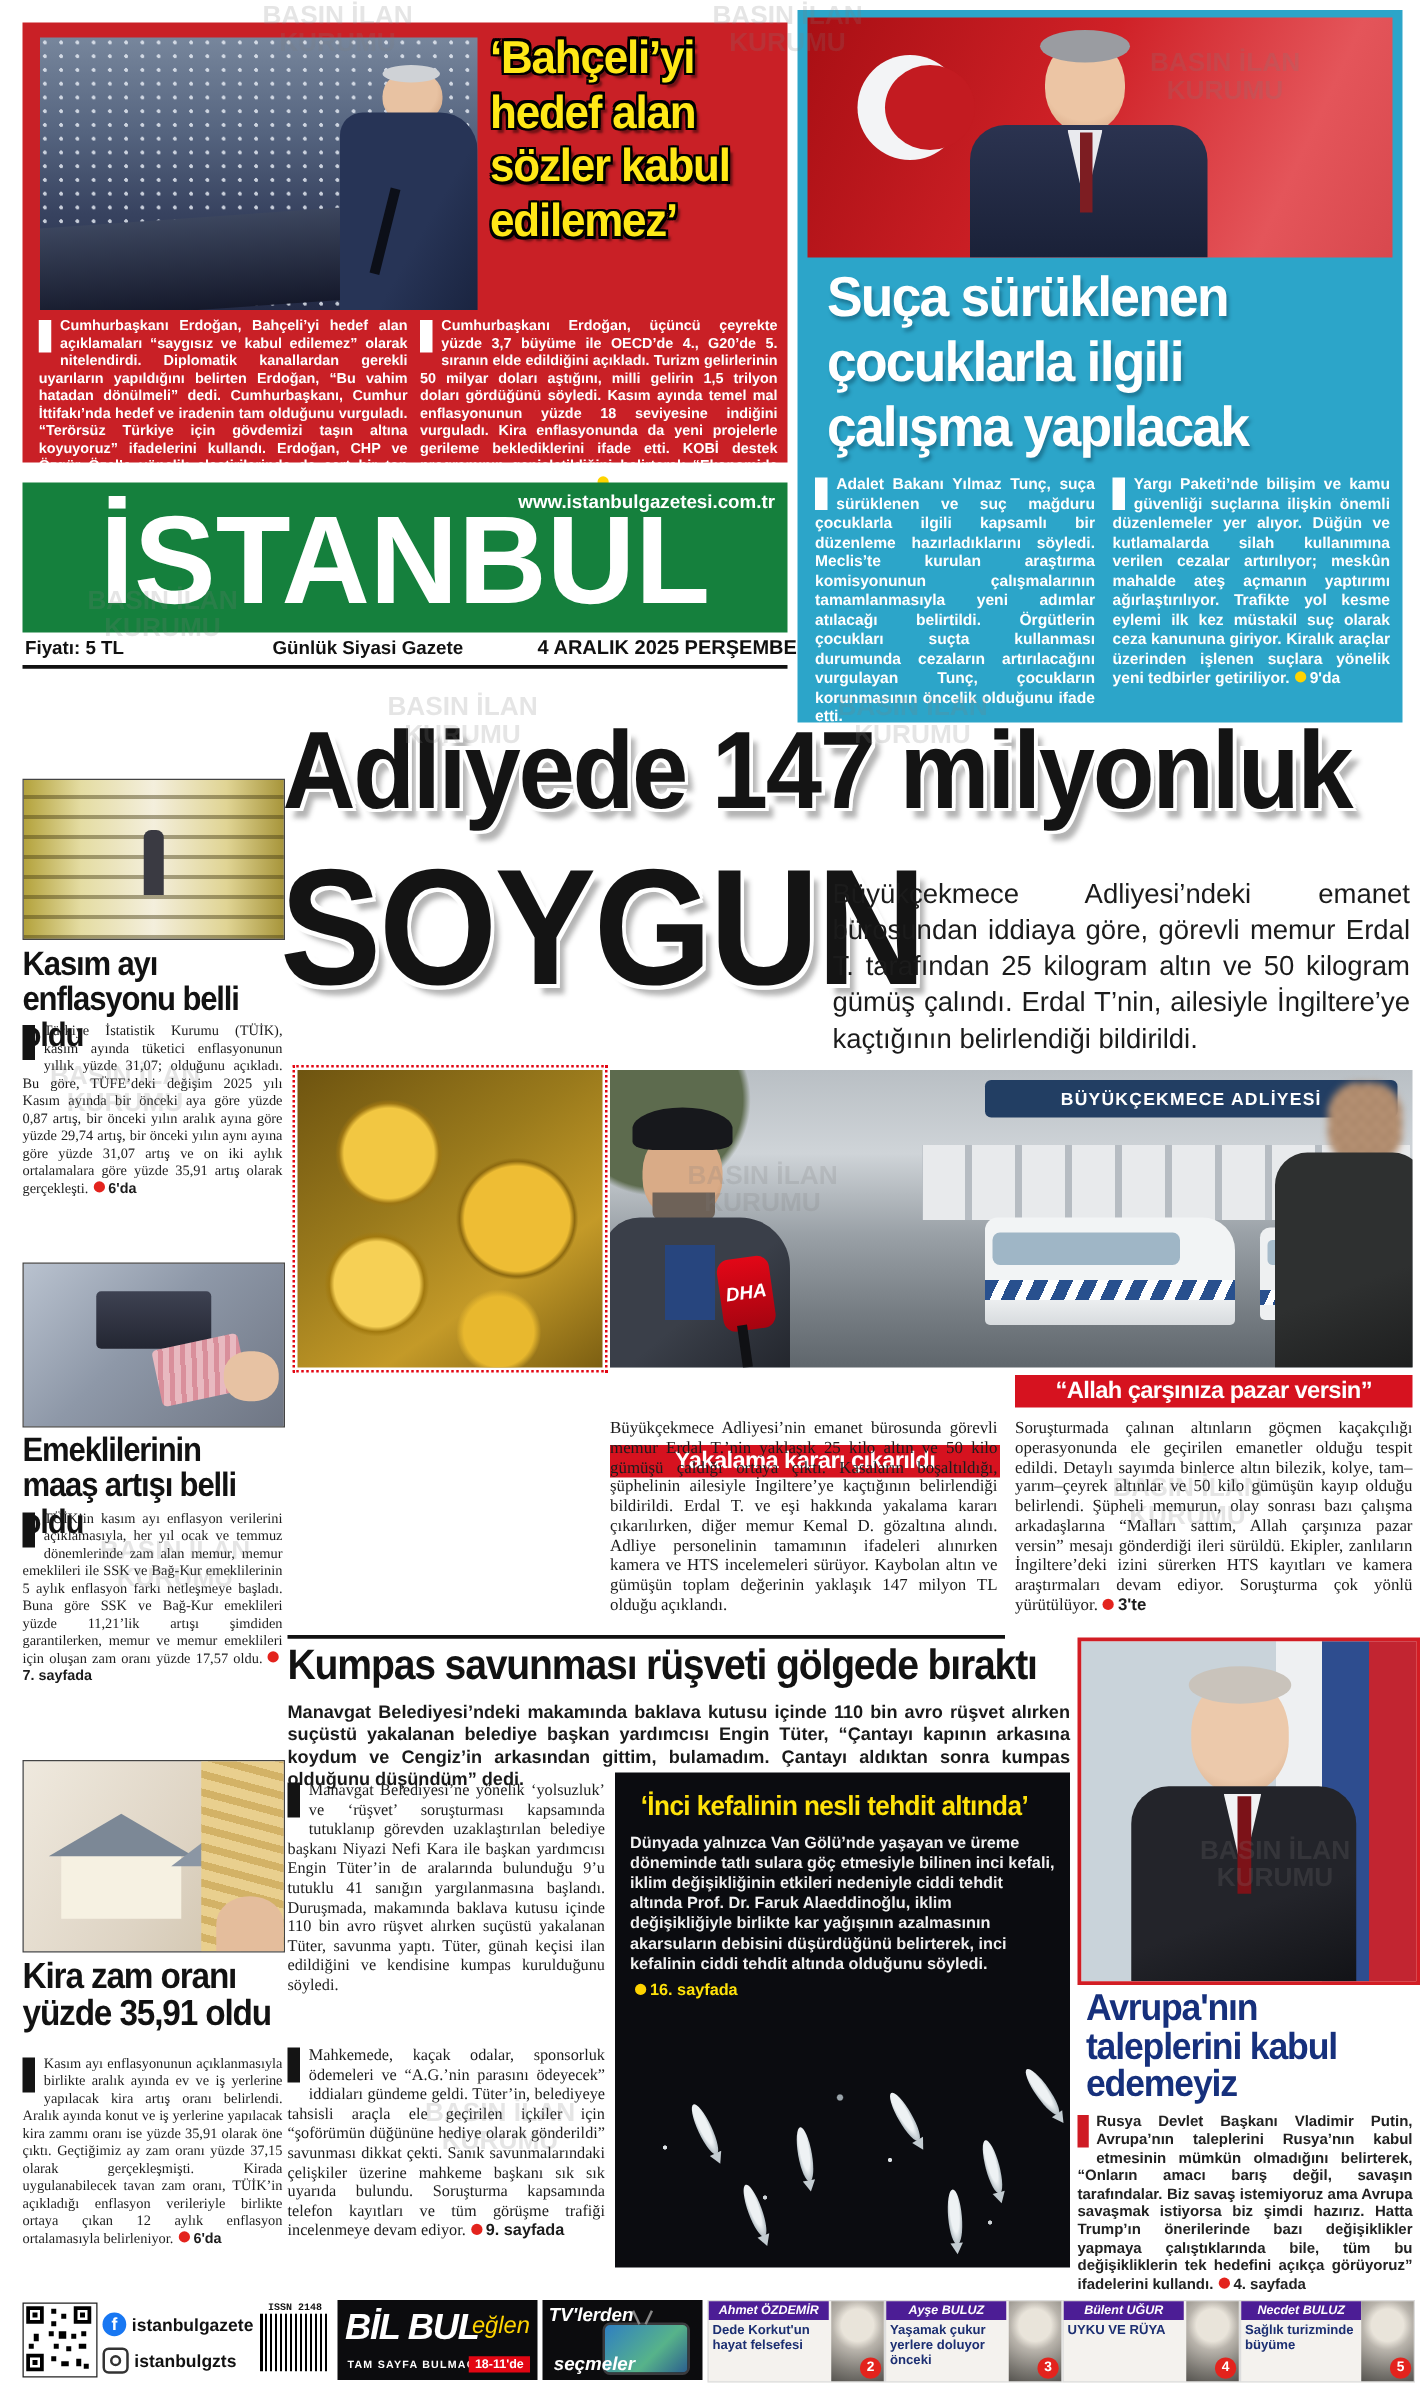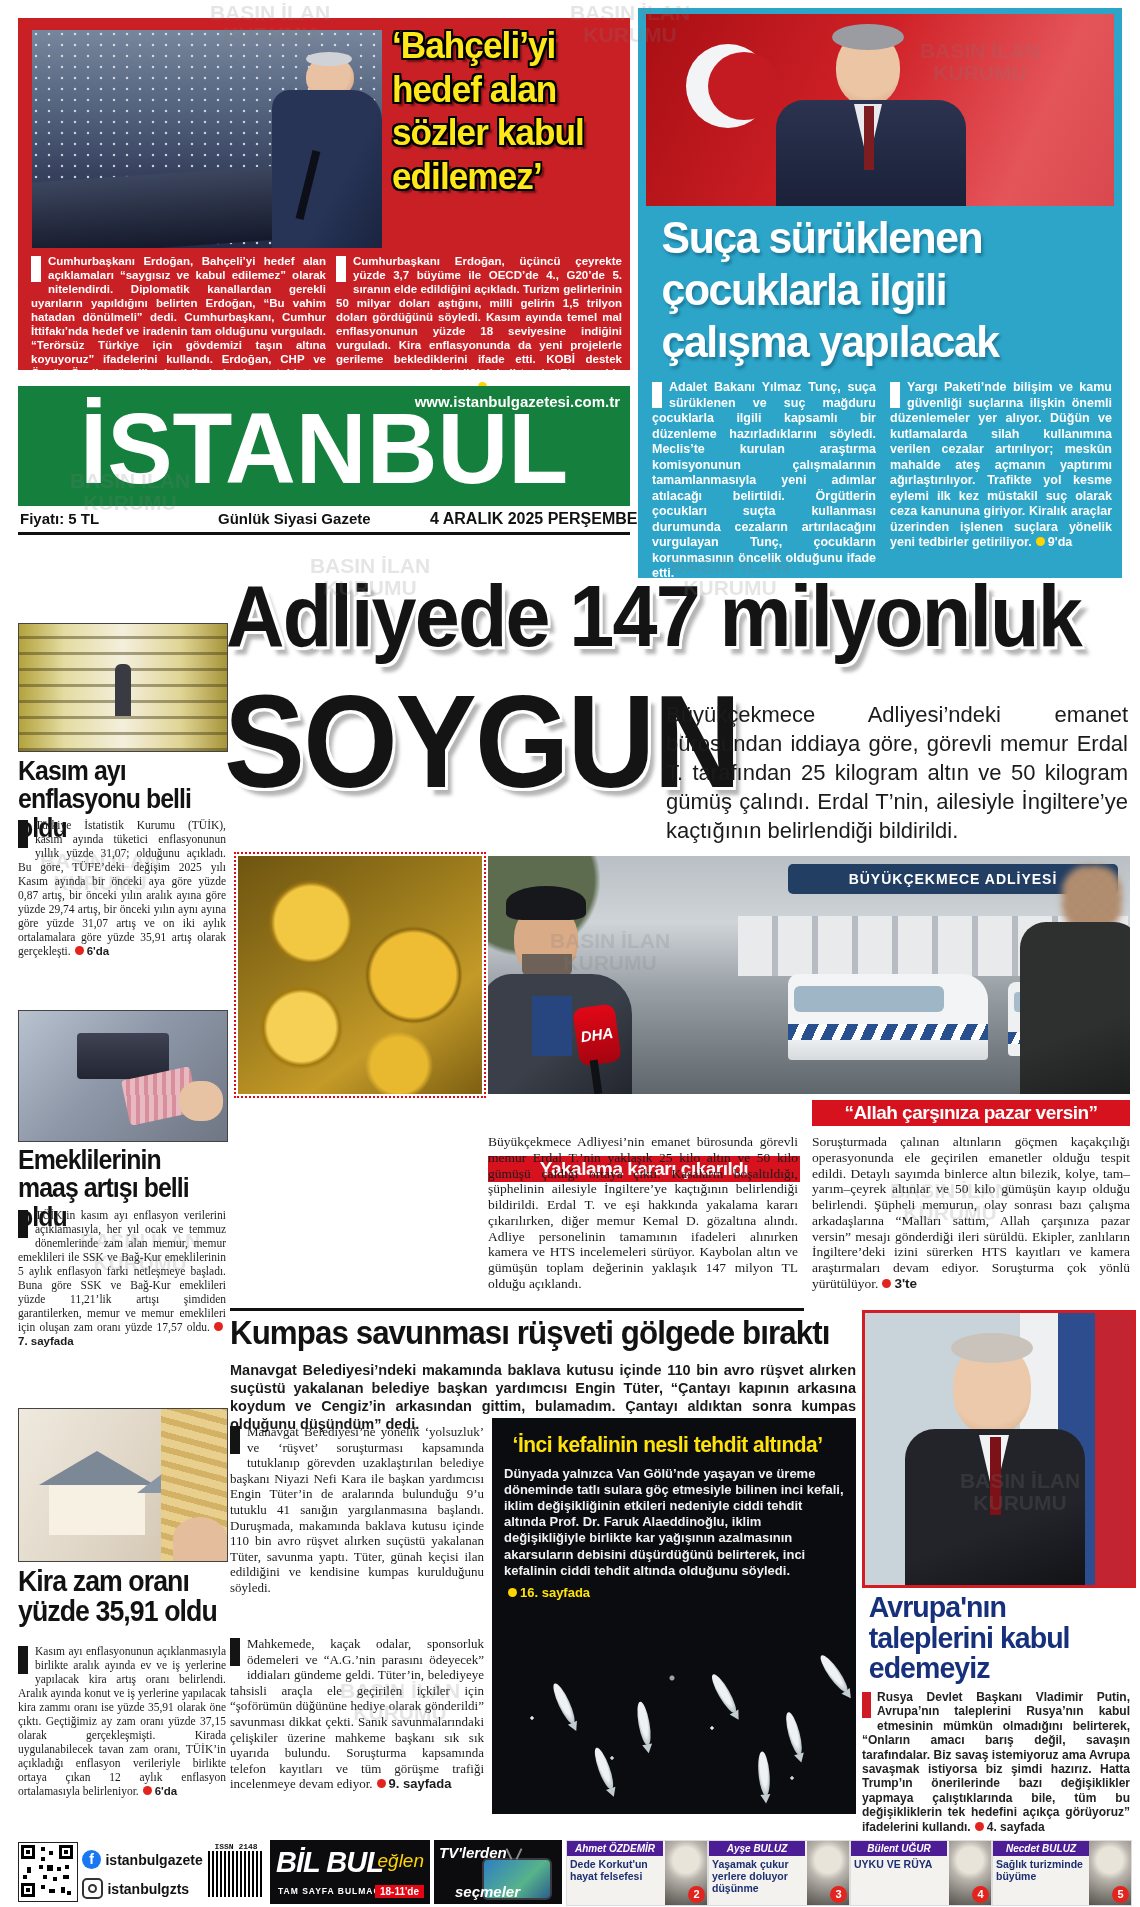--- a/index.html
+++ b/index.html
@@ -258,32 +258,32 @@
     <span style="position:absolute;left:6px;top:6px;font-size:29px;font-weight:900;font-style:italic;color:#fff;letter-spacing:-1px;">BİL BUL</span>
     <span style="position:absolute;right:6px;top:10px;font-size:19px;font-weight:normal;font-style:italic;color:#ffd400;">eğlen</span>
     <span style="position:absolute;left:8px;bottom:8px;font-size:8.5px;font-weight:bold;color:#fff;letter-spacing:1px;">TAM SAYFA BULMACA</span>
     <span style="position:absolute;right:6px;bottom:6px;font-size:10px;font-weight:bold;color:#fff;background:#e30613;padding:1px 5px;">18-11'de</span>
   </div>
   <div class="abs" style="left:434px;top:1840px;width:128px;height:64px;background:#0c0c0e;">
     <div style="position:absolute;left:48px;top:18px;width:66px;height:38px;border-radius:6px;background:linear-gradient(135deg,#2f7fc2 0%,#57b38a 60%,#2b5f8e 100%);border:2px solid #3a3a3e;"></div>
     <div style="position:absolute;left:74px;top:8px;width:2px;height:12px;background:#888;transform:rotate(-25deg);"></div>
     <div style="position:absolute;left:84px;top:8px;width:2px;height:12px;background:#888;transform:rotate(25deg);"></div>
     <span style="position:absolute;left:5px;top:4px;font-size:15px;font-weight:bold;font-style:italic;color:#fff;">TV'lerden</span>
-    <span style="position:absolute;left:21px;bottom:4px;font-size:15px;font-weight:bold;font-style:italic;color:#fff;">seçmeler</span>
+    <span style="position:absolute;left:9px;bottom:4px;font-size:15px;font-weight:bold;font-style:italic;color:#fff;">seçmeler</span>
   </div>
 
   <div class="colmn" style="left:566px;">
     <div class="nm">Ahmet ÖZDEMİR</div>
     <div class="tt">Dede Korkut'un hayat felsefesi</div>
     <div class="ph"></div>
     <div class="pg">2</div>
   </div>
   <div class="colmn" style="left:708px;">
     <div class="nm">Ayşe BULUZ</div>
-    <div class="tt">Yaşamak çukur yerlere doluyor düşünme</div>
+    <div class="tt">Yaşamak çukur yerlere doluyor önceki</div>
     <div class="ph"></div>
     <div class="pg">3</div>
   </div>
   <div class="colmn" style="left:850px;">
     <div class="nm">Bülent UĞUR</div>
     <div class="tt">UYKU VE RÜYA</div>
     <div class="ph"></div>
     <div class="pg">4</div>
   </div>
   <div class="colmn" style="left:992px;width:138px;">

